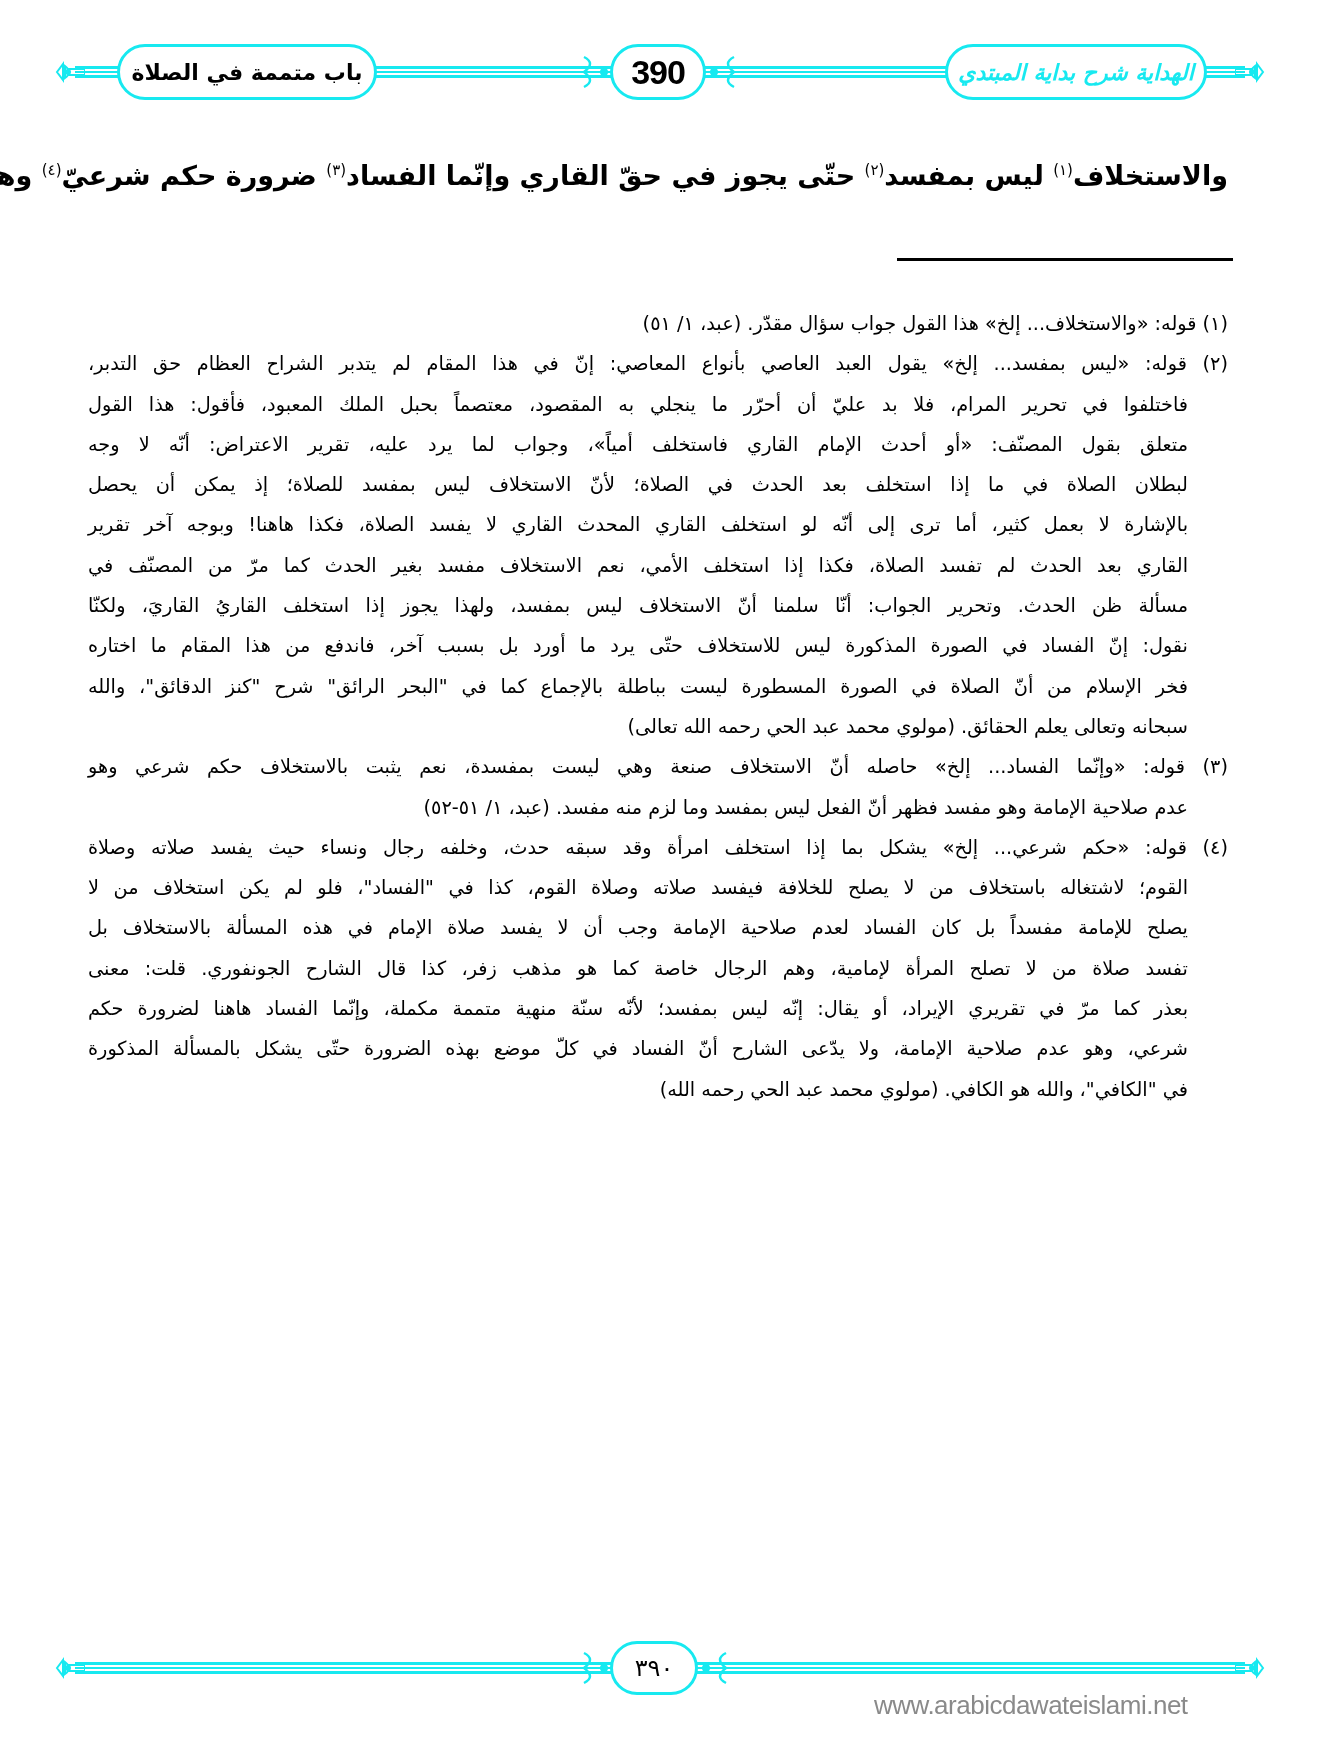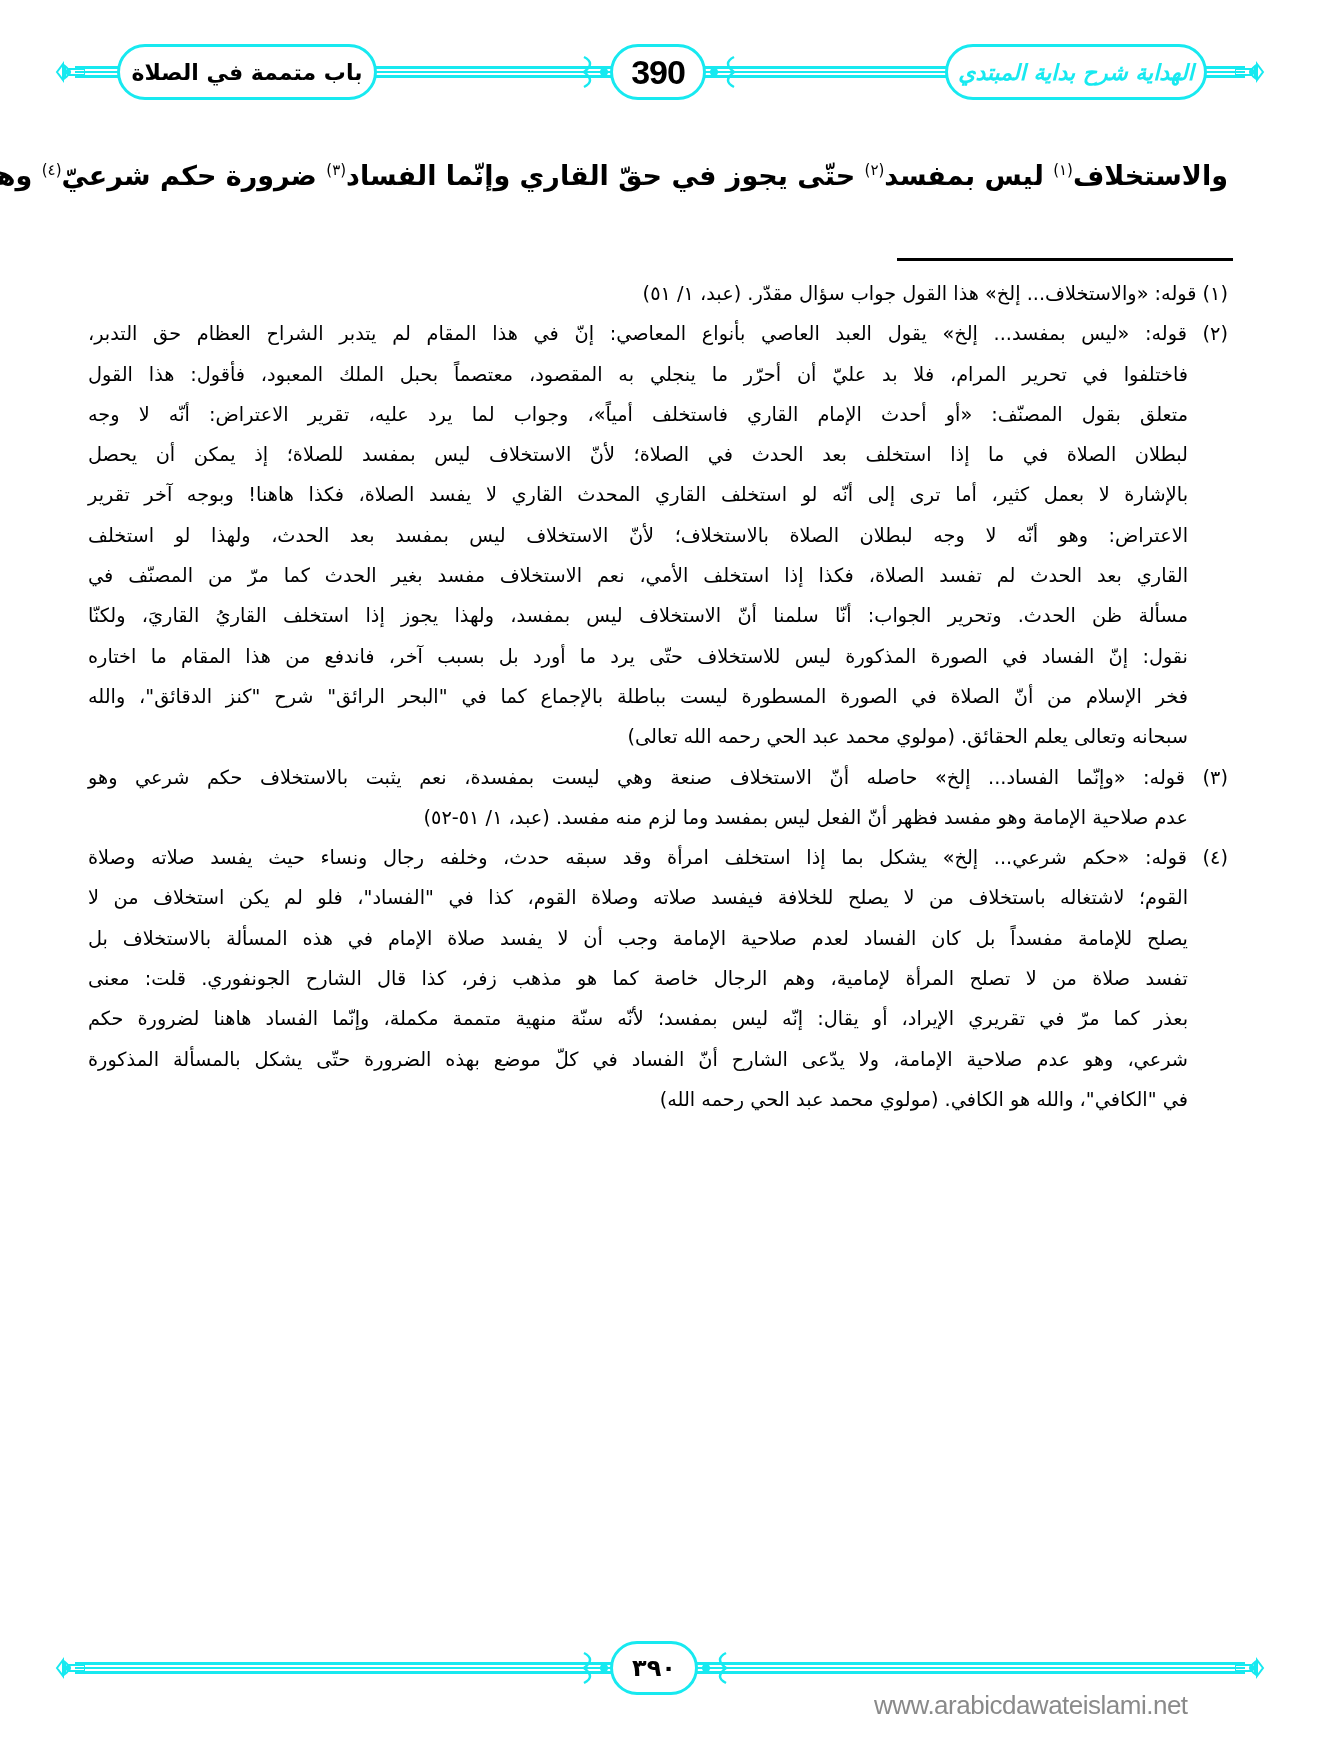--- a/index.html
+++ b/index.html
@@ -27,30 +27,30 @@
   .ornament { position: absolute; width: 28px; height: 34px; }
   .ornament svg { width: 28px; height: 34px; display: block; }
 
   
   .main-text { position: absolute; left: 88px; right: 92px; top: 148px; direction: rtl; text-align: justify;
     font-family: "DejaVu Sans", sans-serif; font-weight: bold; font-size: 27px; line-height: 44px; white-space: nowrap; }
   sup.fn { font-size: 15px; vertical-align: 10px; font-weight: normal; }
 
   .divider { position: absolute; left: 897px; top: 258px; width: 336px; height: 3px; background: #000; }
 
-  .notes { position: absolute; left: 88px; right: 92px; top: 274px; direction: rtl;
+  .notes { position: absolute; left: 88px; right: 92px; top: 304px; direction: rtl;
     font-family: "DejaVu Sans", sans-serif; font-size: 19.3px; line-height: 40.3px; }
   .note { margin: 0; }
   .note .line { display: block; text-align: justify; text-align-last: justify; white-space: nowrap; }
   .note .line.last { text-align-last: right; }
   .note .line.indent { padding-right: 40px; }
 
   
   .ftr-page { left: 610px; top: 1641px; width: 88px; height: 54px; border-radius: 28px; }
-  .ftr-page span { font-family: "DejaVu Sans", sans-serif; font-weight: bold; font-size: 24px; }
+  .ftr-page span { font-family: "DejaVu Sans", sans-serif; font-weight: normal; font-size: 24px; }
   .watermark { position: absolute; left: 874px; top: 1690px; font-family: "Liberation Sans", sans-serif;
     font-size: 26px; color: #8a8a8a; letter-spacing: -0.5px; }
 </style>
 </head>
 <body>
 
 <div class="band" style="top:52px;">
   <div class="rail"></div>
   <div class="cap left">
     <svg viewBox="0 0 30 28">
@@ -98,21 +98,20 @@
 <div class="notes">
   <div class="note">
     <span class="line last">(١) قوله: «والاستخلاف... إلخ» هذا القول جواب سؤال مقدّر. (عبد، ١/ ٥١)</span>
   </div>
   <div class="note">
     <span class="line">(٢) قوله: «ليس بمفسد... إلخ» يقول العبد العاصي بأنواع المعاصي: إنّ في هذا المقام لم يتدبر الشراح العظام حق التدبر،</span>
     <span class="line indent">فاختلفوا في تحرير المرام، فلا بد عليّ أن أحرّر ما ينجلي به المقصود، معتصماً بحبل الملك المعبود، فأقول: هذا القول</span>
     <span class="line indent">متعلق بقول المصنّف: «أو أحدث الإمام القاري فاستخلف أمياً»، وجواب لما يرد عليه، تقرير الاعتراض: أنّه لا وجه</span>
     <span class="line indent">لبطلان الصلاة في ما إذا استخلف بعد الحدث في الصلاة؛ لأنّ الاستخلاف ليس بمفسد للصلاة؛ إذ يمكن أن يحصل</span>
     <span class="line indent">بالإشارة لا بعمل كثير، أما ترى إلى أنّه لو استخلف القاري المحدث القاري لا يفسد الصلاة، فكذا هاهنا! وبوجه آخر تقرير</span>
-    <span class="line indent">الاعتراض: وهو أنّه لا وجه لبطلان الصلاة بالاستخلاف؛ لأنّ الاستخلاف ليس بمفسد بعد الحدث، ولهذا لو استخلف</span>
     <span class="line indent">القاري بعد الحدث لم تفسد الصلاة، فكذا إذا استخلف الأمي، نعم الاستخلاف مفسد بغير الحدث كما مرّ من المصنّف في</span>
     <span class="line indent">مسألة ظن الحدث. وتحرير الجواب: أنّا سلمنا أنّ الاستخلاف ليس بمفسد، ولهذا يجوز إذا استخلف القاريُ القاريَ، ولكنّا</span>
     <span class="line indent">نقول: إنّ الفساد في الصورة المذكورة ليس للاستخلاف حتّى يرد ما أورد بل بسبب آخر، فاندفع من هذا المقام ما اختاره</span>
     <span class="line indent">فخر الإسلام من أنّ الصلاة في الصورة المسطورة ليست بباطلة بالإجماع كما في "البحر الرائق" شرح "كنز الدقائق"، والله</span>
     <span class="line indent last">سبحانه وتعالى يعلم الحقائق. (مولوي محمد عبد الحي رحمه الله تعالى)</span>
   </div>
   <div class="note">
     <span class="line">(٣) قوله: «وإنّما الفساد... إلخ» حاصله أنّ الاستخلاف صنعة وهي ليست بمفسدة، نعم يثبت بالاستخلاف حكم شرعي وهو</span>
     <span class="line indent last">عدم صلاحية الإمامة وهو مفسد فظهر أنّ الفعل ليس بمفسد وما لزم منه مفسد. (عبد، ١/ ٥١-٥٢)</span>
   </div>

